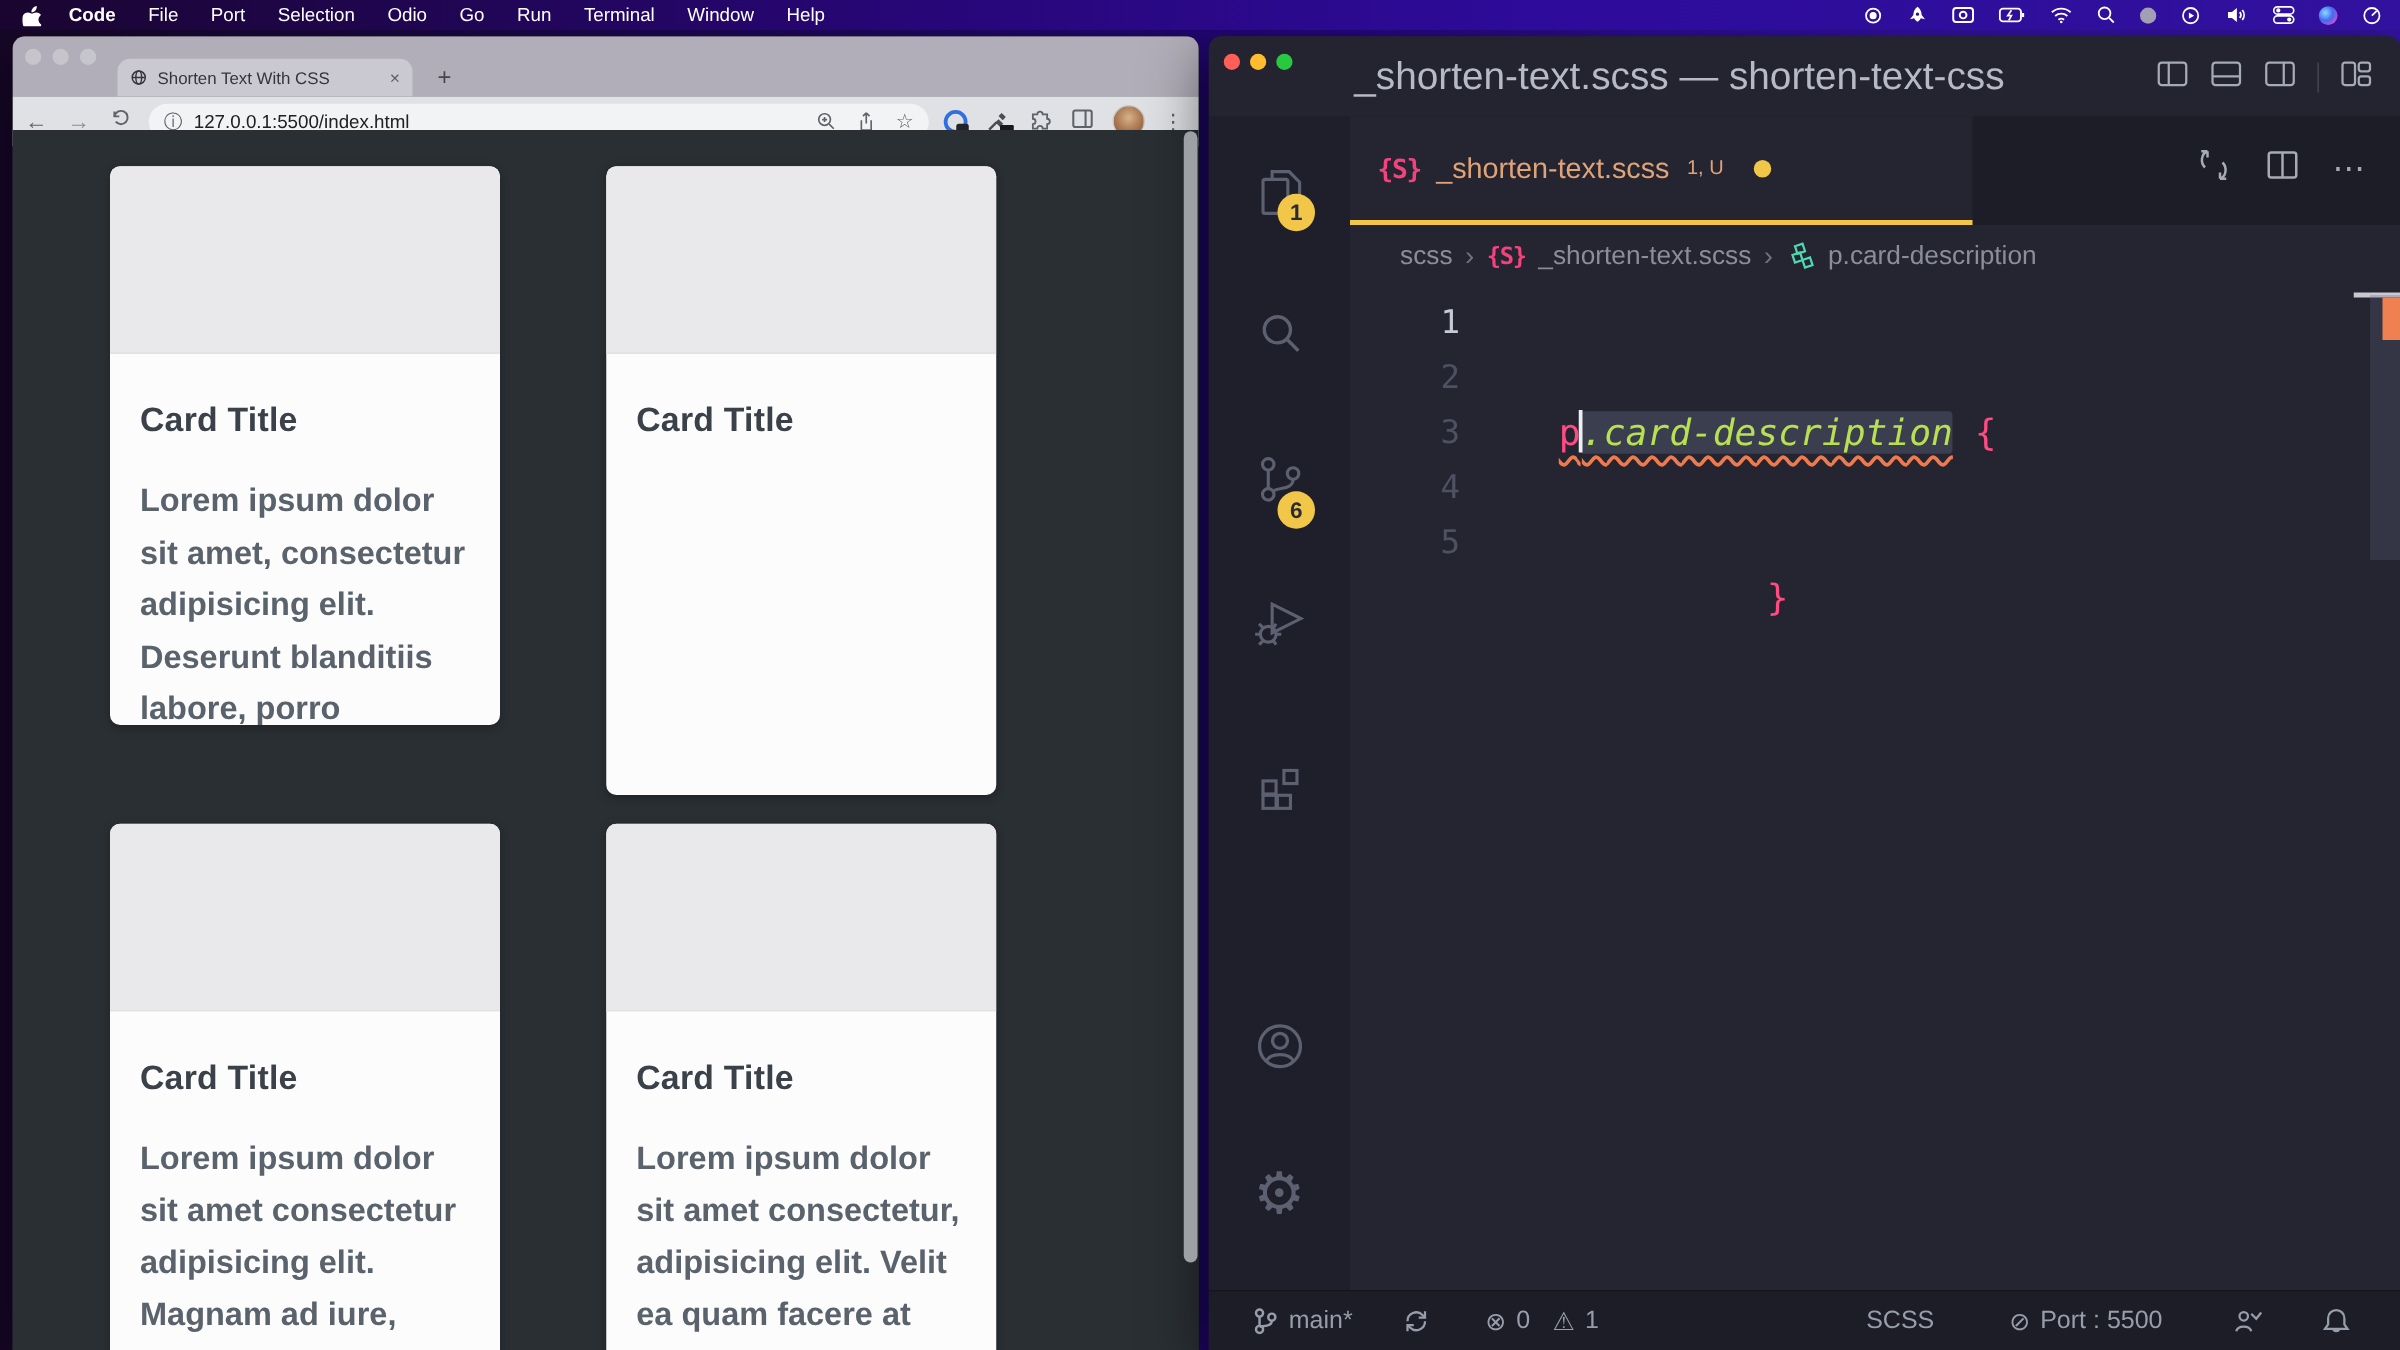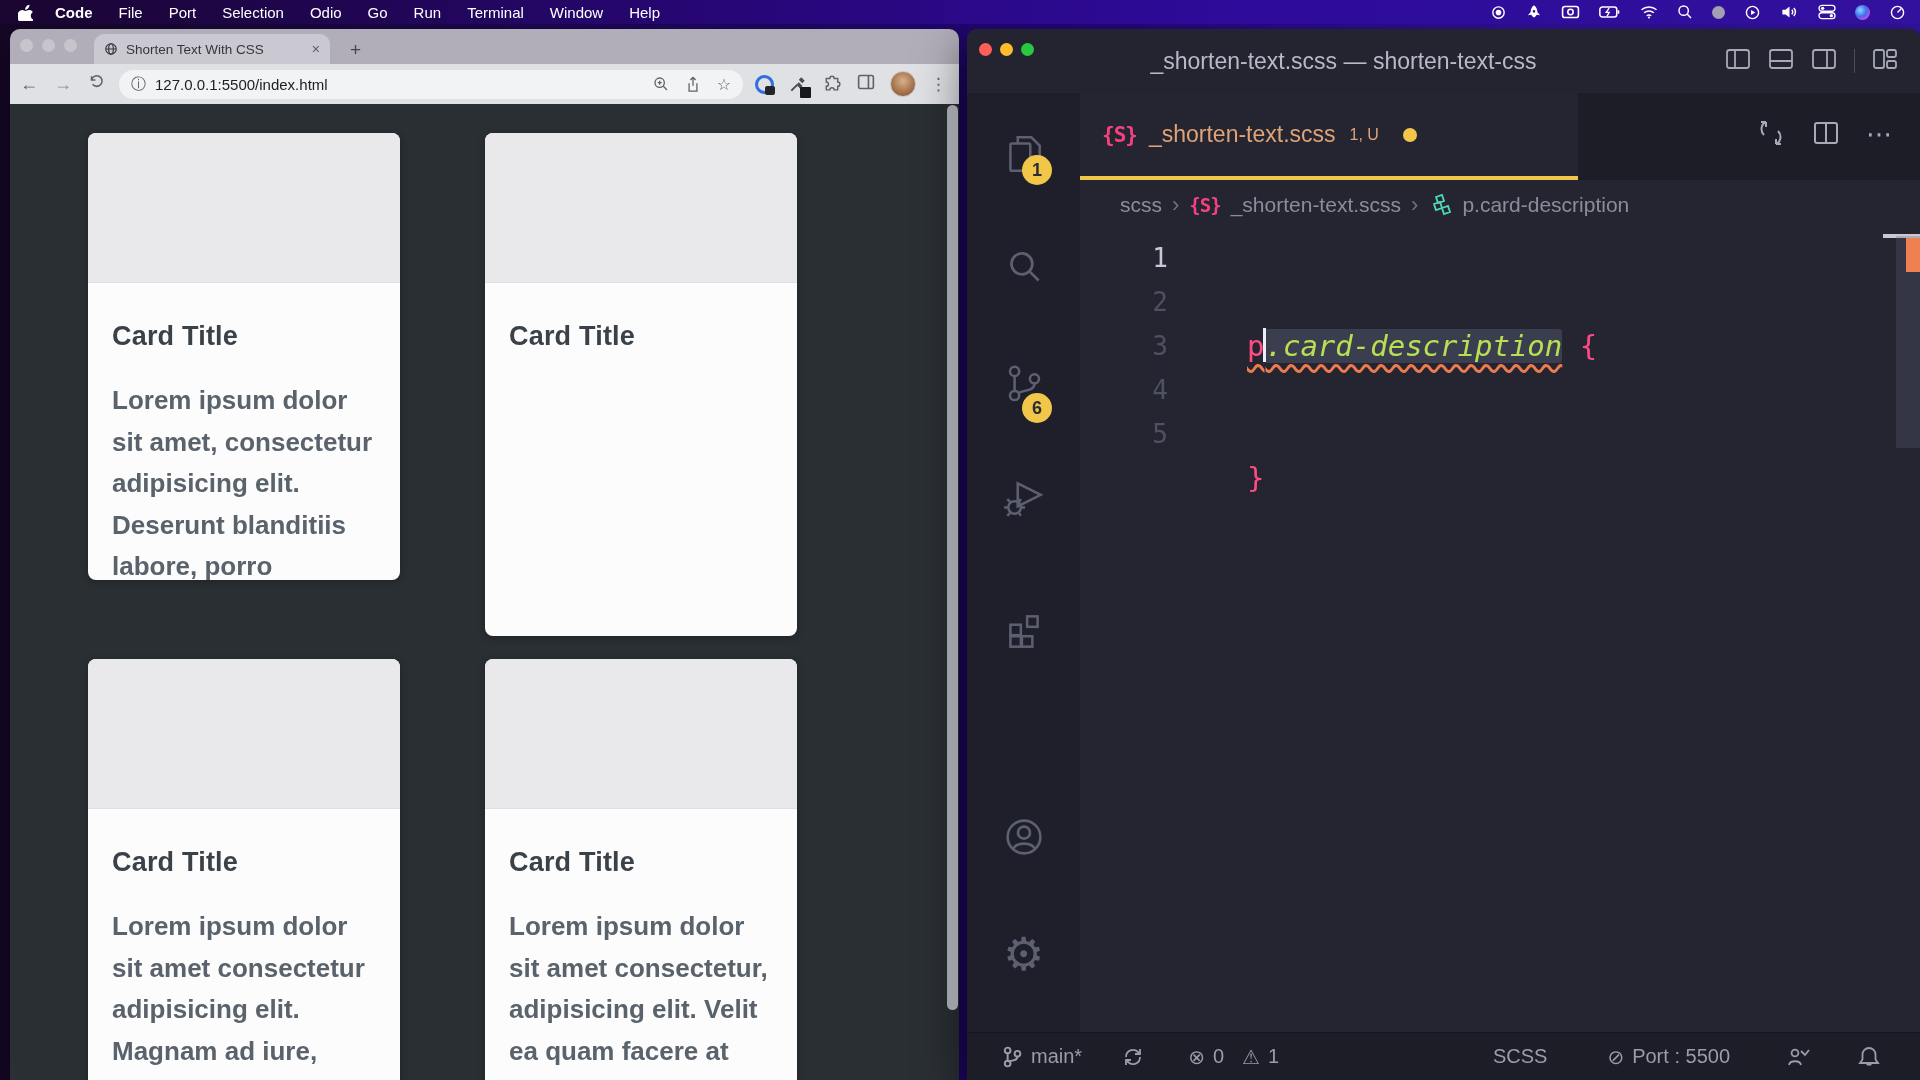--- a/index.html
+++ b/index.html
@@ -16,21 +16,21 @@
   .menubar .spacer { flex:1; }
   .mb-icons { display:flex; align-items:center; gap:19px; }
   .mb-icons svg { display:block; }
   .siri-orb { width:15px; height:15px; border-radius:50%;
     background:radial-gradient(circle at 35% 35%, #8fd8ff 0%, #3f6cf0 45%, #c44fd8 75%, #35c56a 100%); }
   .gray-dot { width:13px; height:13px; border-radius:50%; background:#a29fb4; }
 
   
   .browser { position:absolute; left:10px; top:29px; width:949px; height:1051px;
     border-radius:10px 10px 0 0; overflow:hidden; box-shadow:0 16px 50px rgba(0,0,0,.55); background:#2a2f34; }
-  .b-tabstrip { height:35px; background:#b1aeb9; display:flex; align-items:flex-end; position:relative; }
+  .b-tabstrip { height:48px; background:#b1aeb9; display:flex; align-items:flex-end; position:relative; }
   .b-lights { position:absolute; left:10px; top:10px; display:flex; gap:9px; }
   .b-lights i { width:13px; height:13px; border-radius:50%; background:#c7c5cc; display:block; }
   .b-tab { margin-left:84px; width:236px; height:30px; background:#cac8d0; border-radius:10px 10px 0 0;
     display:flex; align-items:center; padding:0 10px; font-size:13.5px; color:#35363b; }
   .b-tab .globe { margin-right:8px; display:flex; }
   .b-tab .ttl { white-space:nowrap; overflow:hidden; flex:1; }
   .b-tab .cls { color:#5c5e63; font-size:14px; margin-left:8px; }
   .b-newtab { margin-left:20px; margin-bottom:5px; font-size:19px; color:#44464b; line-height:1; }
   .b-toolbar { height:40px; background:#dfe1e5; display:flex; align-items:center; padding:0 12px 0 10px; color:#5f6368; }
   .b-nav { display:flex; align-items:center; gap:16px; font-size:18px; }
@@ -63,21 +63,21 @@
   .card4 { left:475px; top:555px; height:560px; }
 
   
   .vscode { position:absolute; left:967px; top:29px; width:953px; height:1051px;
     border-radius:10px 10px 0 0; overflow:hidden; box-shadow:0 16px 50px rgba(0,0,0,.6);
     background:#242531; display:flex; flex-direction:column; }
   .vs-titlebar { height:64px; background:#232430; position:relative; display:flex; align-items:center; justify-content:center; flex:none; }
   .vs-lights { position:absolute; left:12px; top:14px; display:flex; gap:8px; }
   .vs-lights i { width:13px; height:13px; border-radius:50%; display:block; }
   .lr { background:#ff5f57; } .ly { background:#febc2e; } .lg { background:#28c840; }
-  .vs-title { font-size:23px; color:#b7bac6; margin-right:200px; }
+  .vs-title { font-size:31px; color:#b7bac6; margin-right:200px; }
   .vs-layout { position:absolute; right:22px; top:18px; display:flex; align-items:center; gap:17px; color:#a6aab6; }
   .vs-layout .sep { width:1px; height:24px; background:#4a4c5a; }
 
   .vs-row { flex:1; display:flex; min-height:0; }
   .activitybar { width:113px; background:#1e1f2a; position:relative; flex:none; }
   .act-ic { position:absolute; left:50%; transform:translateX(-50%); color:#5c6070; }
   .act-badge { position:absolute; width:30px; height:30px; border-radius:50%; background:#f2c749;
     color:#2b2b33; font-size:18px; font-weight:bold; display:flex; align-items:center; justify-content:center; z-index:2; }
   .gear-glyph { font-size:46px; line-height:1; color:#5c6070; font-family:"DejaVu Sans", sans-serif; }
 
@@ -92,21 +92,21 @@
   .tab-actions .more { font-size:26px; }
 
   .vs-breadcrumbs { height:50px; background:#242531; display:flex; align-items:center; padding-left:40px; gap:10px;
     font-size:21px; color:#8b8e9a; white-space:nowrap; overflow:hidden; flex:none; }
   .bc-sep::after { content:"›"; color:#6f7280; font-size:22px; }
   .bc-sym { color:#4ed9b2; display:flex; }
 
   .vs-editor { flex:1; background:#242531; position:relative; overflow:hidden; font-family:"DejaVu Sans Mono", monospace; }
   .gutter { position:absolute; left:0; top:6px; width:88px; text-align:right; font-size:26px; line-height:44px; color:#4d5161; }
   .gutter .ln-active { color:#c7cad6; }
-  .codecol { position:absolute; left:167px; top:6px; font-size:29px; line-height:44px; color:#d8dae2; white-space:pre; }
+  .codecol { position:absolute; left:167px; top:6px; font-size:29px; line-height:44px; color:#d8dae2; white-space:pre;text-align:center; }
   .tok-pink { color:#ff4b82; }
   .tok-class { color:#b8e052; font-style:italic; }
   .wavy { text-decoration-line:underline; text-decoration-style:wavy; text-decoration-color:#ef7a4d;
     text-decoration-thickness:2.5px; text-underline-offset:8px; }
   .word-hl { background:#3a3e4e; border-radius:3px; }
   .caret { display:inline-block; width:3px; height:34px; background:#eceef4; vertical-align:-6px; margin:0 -1px; }
   .ov-line { position:absolute; right:0; top:4px; width:37px; height:4px; background:#c9cad1; }
   .ov-track { position:absolute; right:0; top:6px; width:24px; height:212px; background:rgba(96,101,122,.28); }
   .ov-err { position:absolute; right:0; top:8px; width:14px; height:34px; background:#ef8052; }
 

